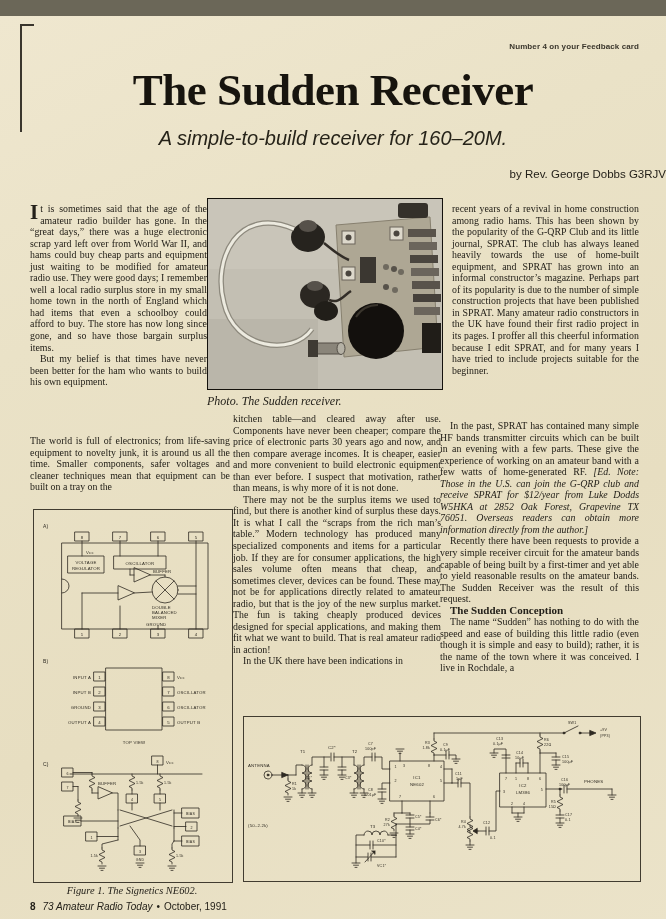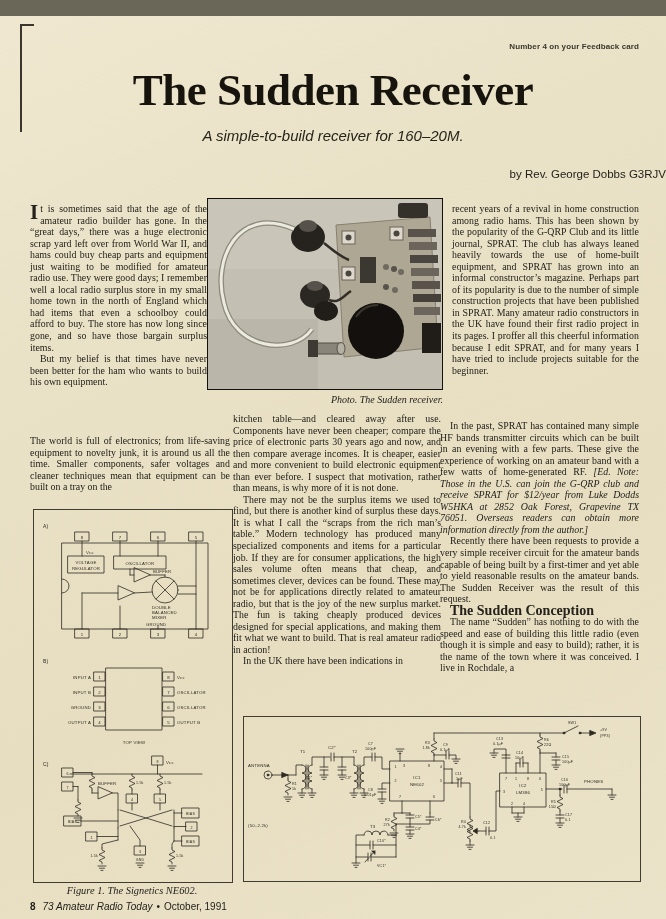--- a/index.html
+++ b/index.html
@@ -6,37 +6,37 @@
   .page{position:relative;width:666px;height:919px;margin:16px auto;overflow:hidden;
         background:linear-gradient(155deg,#efe7cf 0%,#eae2c7 28%,#e7dec1 62%,#ebe3c9 100%);
         font-family:"Liberation Serif",serif;color:#201d17;}
   .crease-v{position:absolute;left:20px;top:8px;width:2px;height:108px;background:#3a362d;}
   .crease-h{position:absolute;left:20px;top:8px;width:14px;height:2px;background:#3a362d;}
   .feedback{position:absolute;top:26px;right:27px;font-family:"Liberation Sans",sans-serif;
             font-weight:bold;font-size:8px;letter-spacing:.1px;color:#3a362c;}
   .title{position:absolute;top:48px;left:0;width:100%;margin:0;text-align:center;
          font-size:45px;font-weight:bold;color:#17140e;letter-spacing:-.5px;}
   .subtitle{position:absolute;top:111px;left:0;width:100%;text-align:center;
-            font-family:"Liberation Sans",sans-serif;font-style:italic;font-size:15px;color:#262319;}
+            font-family:"Liberation Sans",sans-serif;font-style:italic;font-size:20px;color:#262319;}
   .byline{position:absolute;top:152px;left:0;width:100%;text-align:right;
           font-family:"Liberation Sans",sans-serif;font-size:11.5px;color:#24211a;}
   .body-text{font-size:9.9px;line-height:11.55px;text-align:justify;color:#24211a;}
   .body-text p{margin:0;text-indent:10px;}
   .body-text p.flush{text-indent:0;}
   .dropcap{float:left;font-size:21px;line-height:17px;font-weight:bold;padding:1px 2px 0 0;}
   .col1{position:absolute;left:30px;top:187px;width:177px;}
   .col1w{position:absolute;left:30px;top:419px;width:200px;}
   .col2{position:absolute;left:233px;top:397px;width:208px;}
   .col3{position:absolute;left:452px;top:187px;width:187px;}
   .col3w{position:absolute;left:440px;top:404px;width:199px;}
-  .subhead{font-weight:bold;font-size:14px;margin:5px 0 3px 0;text-indent:0;}
+  .subhead{font-weight:bold;font-size:11px;margin:5px 0 3px 0;text-indent:0;}
   .ednote{font-style:italic;}
   .photo-fig{position:absolute;left:207px;top:182px;width:236px;}
   .photo-frame{border:1.5px solid #14110c;background:#c6c2b6;line-height:0;}
-  .photo-caption{text-align:right;font-style:italic;font-size:10px;margin-top:4px;color:#24211a;}
+  .photo-caption{text-align:left;font-style:italic;font-size:12px;margin-top:4px;color:#24211a;}
   .figbox{position:absolute;border:1px solid #413c30;}
   .fig1{left:33px;top:493px;width:198px;height:372px;}
   .fig2{left:243px;top:700px;width:396px;height:164px;}
   .figcap{position:absolute;font-style:italic;font-size:10.4px;text-align:center;color:#24211a;}
   .fig1cap{left:33px;top:869px;width:198px;}
   .fig2cap{left:243px;top:904px;width:396px;}
   .footer{position:absolute;left:30px;top:885px;font-family:"Liberation Sans",sans-serif;
           font-size:10px;color:#24211a;}
   .footer .pgnum{font-weight:bold;margin-right:7px;}
   .footer .mag{font-style:italic;}

